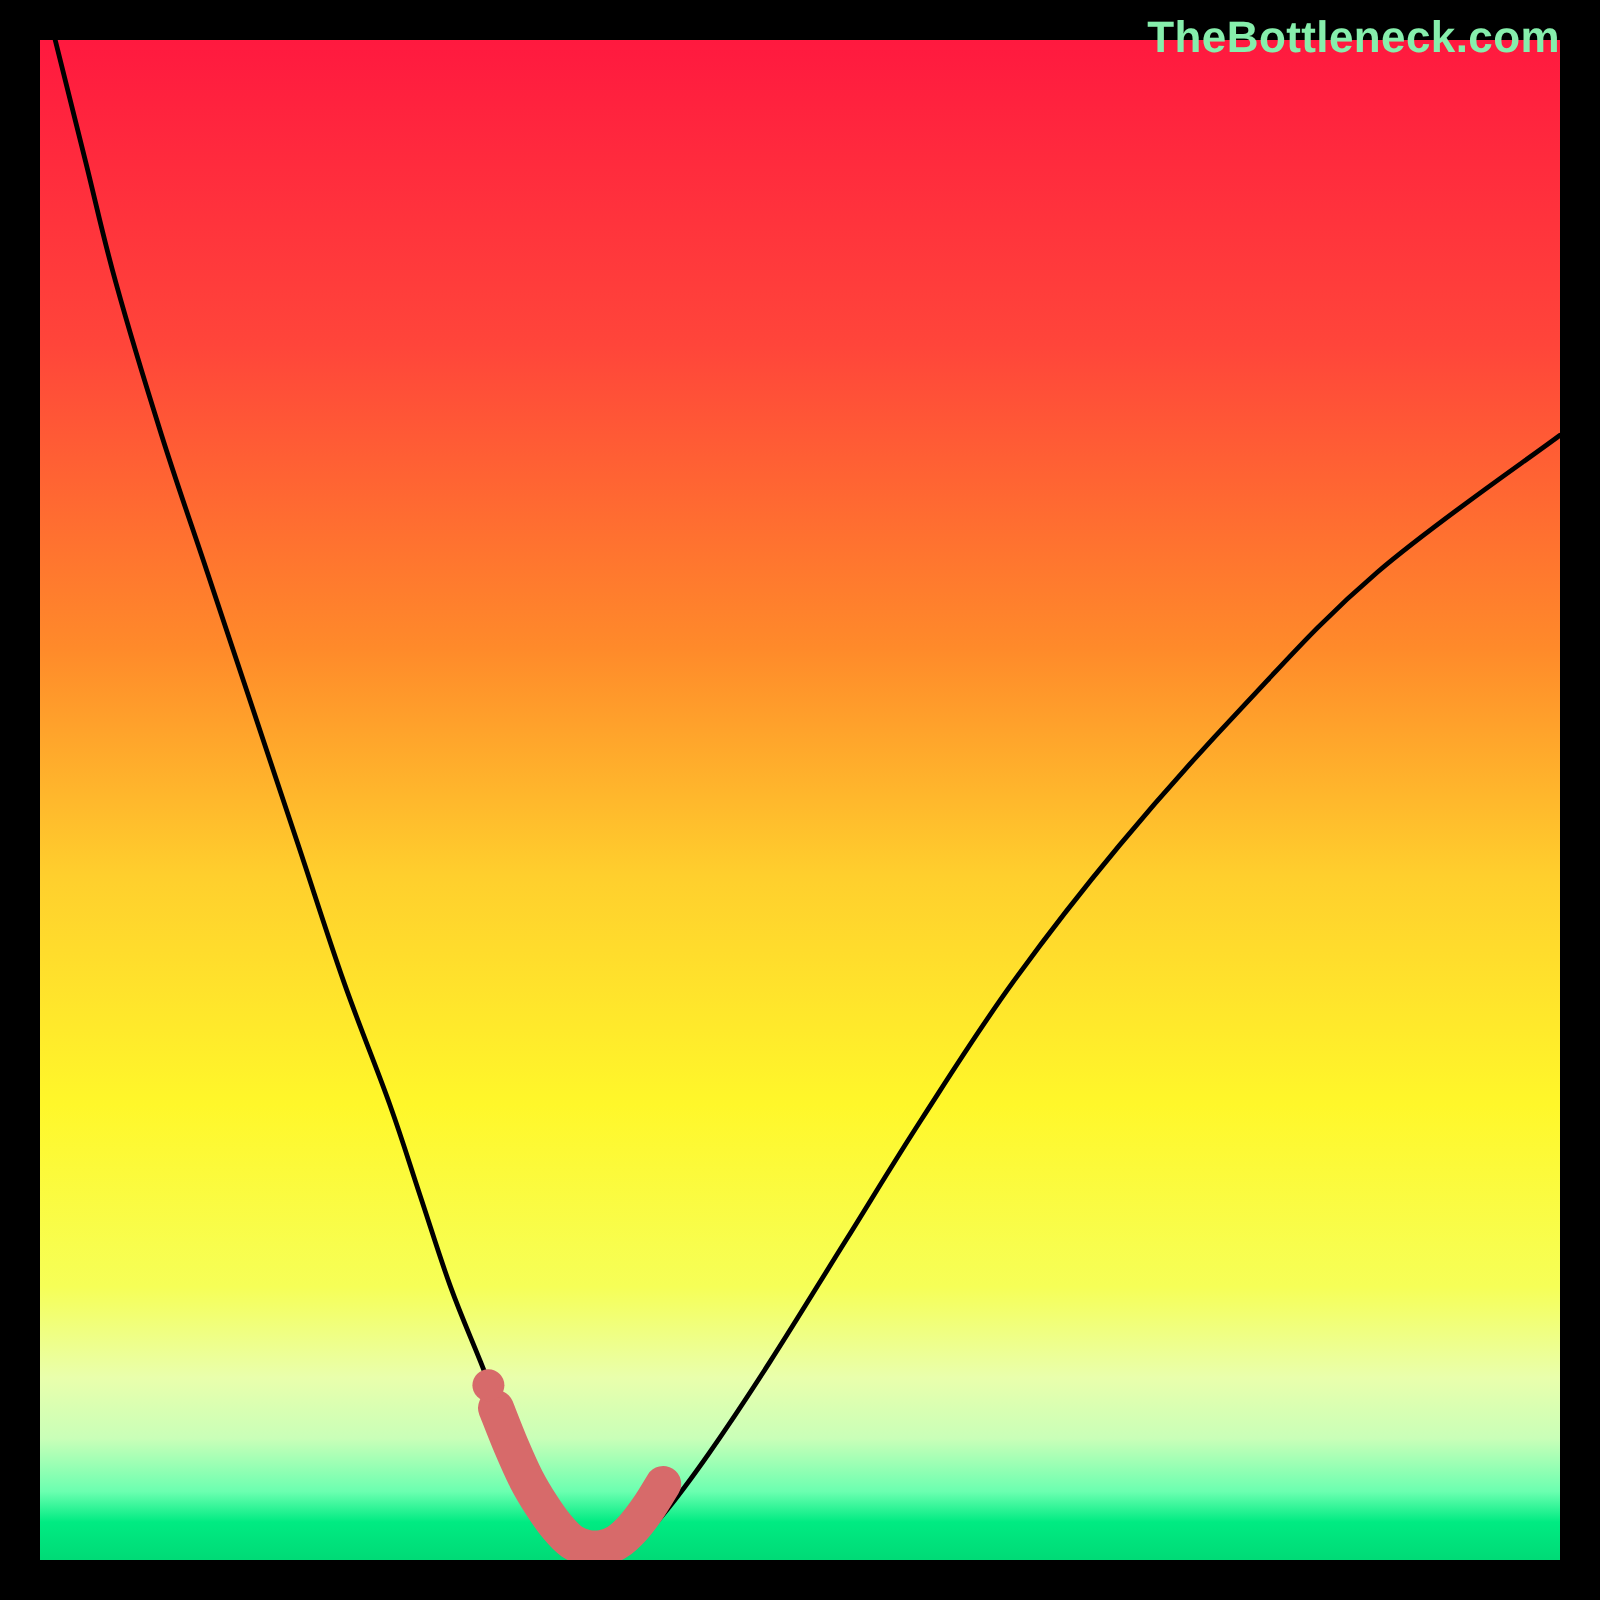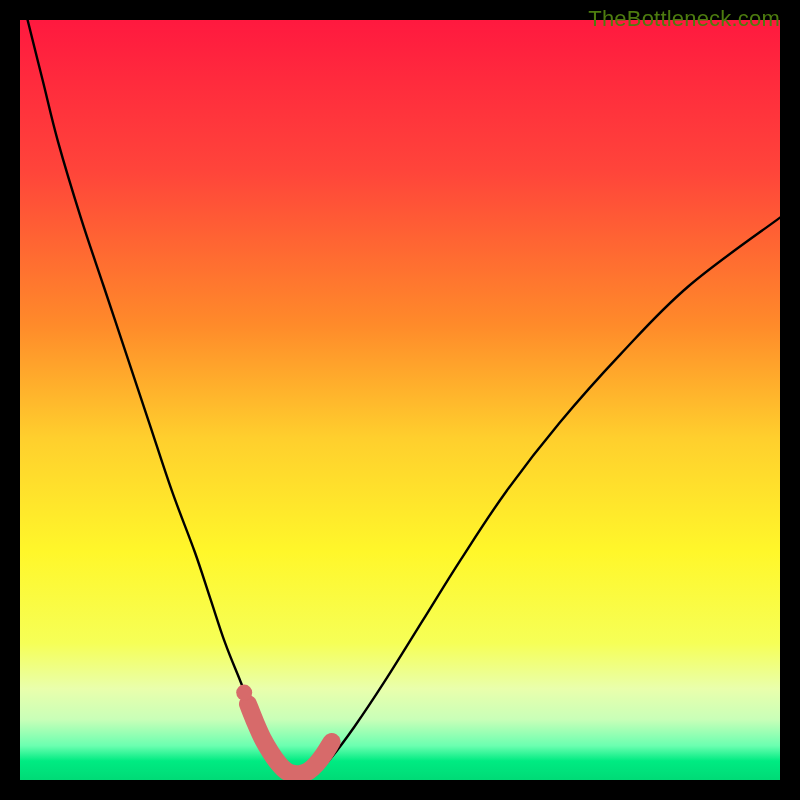--- a/index.html
+++ b/index.html
@@ -20,22 +20,22 @@
     background: #000;
   }
   svg {
     display: block;
   }
   .watermark {
     position: absolute;
     top: 6px;
     right: 20px;
     font-size: 22px;
-    font-weight: 400;
-    color: #4d7c0f;
+    font-weight: 700;
+    color: #86efac;
     letter-spacing: 0.2px;
     user-select: none;
   }
 </style>
 </head>
 <body>
 
 <div class="frame">
   <svg id="chart-svg" width="760" height="760" viewBox="0 0 760 760" preserveAspectRatio="none">
     <defs>

